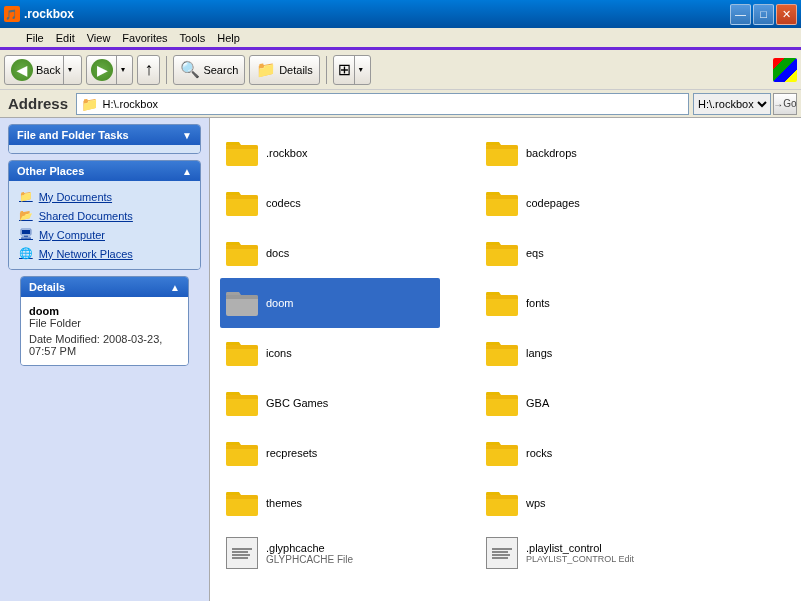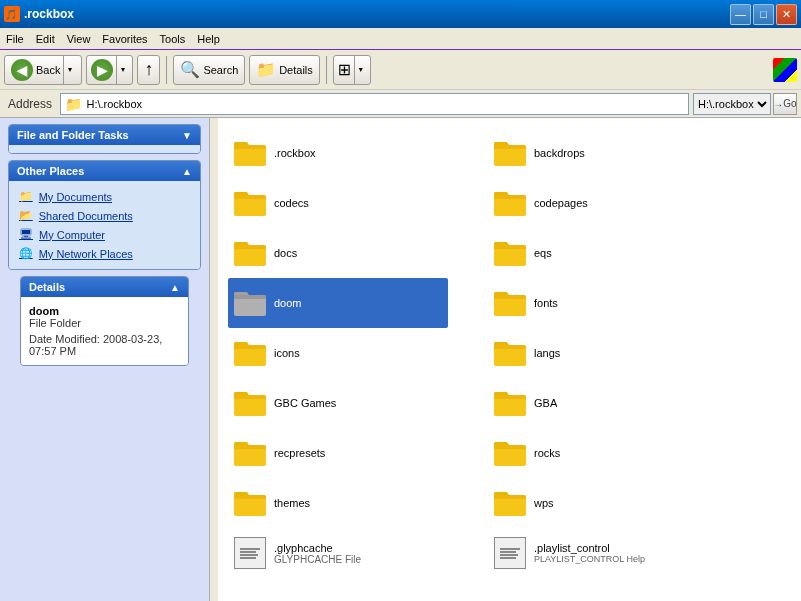--- a/index.html
+++ b/index.html
@@ -27,22 +27,22 @@
       border-radius: 2px;
     }
     .tb-btn.close { background: linear-gradient(to bottom, #e06030, #c04020); }
 
     
     .menu-bar {
       background: #ece9d8;
       height: 22px;
       display: flex;
       align-items: center;
-      border-bottom: 1px solid #6d28d9;
-      padding: 0 0;
+      border-bottom: 3px solid #6d28d9;
+      padding: 0 20px;
     }
     .menu-item { padding: 2px 6px; font-size: 11px; cursor: pointer; }
 
     
     .toolbar {
       background: #ece9d8;
       height: 40px;
       display: flex;
       align-items: center;
       padding: 2px 4px;
@@ -68,41 +68,40 @@
     
     .address-bar {
       background: #ece9d8;
       height: 28px;
       display: flex;
       align-items: center;
       padding: 2px 4px;
       border-bottom: 1px solid #aaa;
       gap: 4px;
     }
-    .address-label { font-size: 12px; color: #333; padding: 0 4px; }
+    .address-label { font-size: 15px; color: #333; padding: 0 4px; font-weight: bold; }
     .address-input-wrap {
       flex: 1; height: 22px; display: flex; align-items: center;
       background: white; border: 1px solid #7f9db9;
       padding: 0 4px;
     }
     .folder-icon-small { color: #e8b800; font-size: 14px; margin-right: 4px; }
     .address-input { border: none; outline: none; font-size: 11px; flex: 1; background: transparent; }
     .address-go { display: flex; align-items: center; gap: 2px; }
     .go-btn {
       width: 24px; height: 22px; background: linear-gradient(to bottom, #fff, #ddd);
       border: 1px solid #999; cursor: pointer; display: flex; align-items: center; justify-content: center;
       font-size: 10px; color: #444;
     }
 
     
     .main-layout {
       display: flex;
       height: calc(601px - 28px - 22px - 40px - 28px);
       overflow: hidden;
-      gap: 8px;
     }
 
     
     .sidebar {
       width: 210px;
       min-width: 210px;
       background: #d6dff7;
       border-right: 1px solid #aaa;
       overflow-y: auto;
       overflow-x: hidden;
@@ -533,19 +532,19 @@
           <div class="playlist-icon">
       <div class="icon-lines">
         <div class="icon-line l1"></div>
         <div class="icon-line l2"></div>
         <div class="icon-line l3"></div>
         <div class="icon-line l2"></div>
       </div>
     </div>
           <div>
       <div class="file-name">.playlist_control</div>
-      <div style="font-size:9px; color:#666;">PLAYLIST_CONTROL Help</div>
+      <div style="font-size:9px; color:#666;">PLAYLIST_CONTROL Edit</div>
     </div>
         </div>
       </div>
   </div>
 
 </div>
 
 </body></html>

